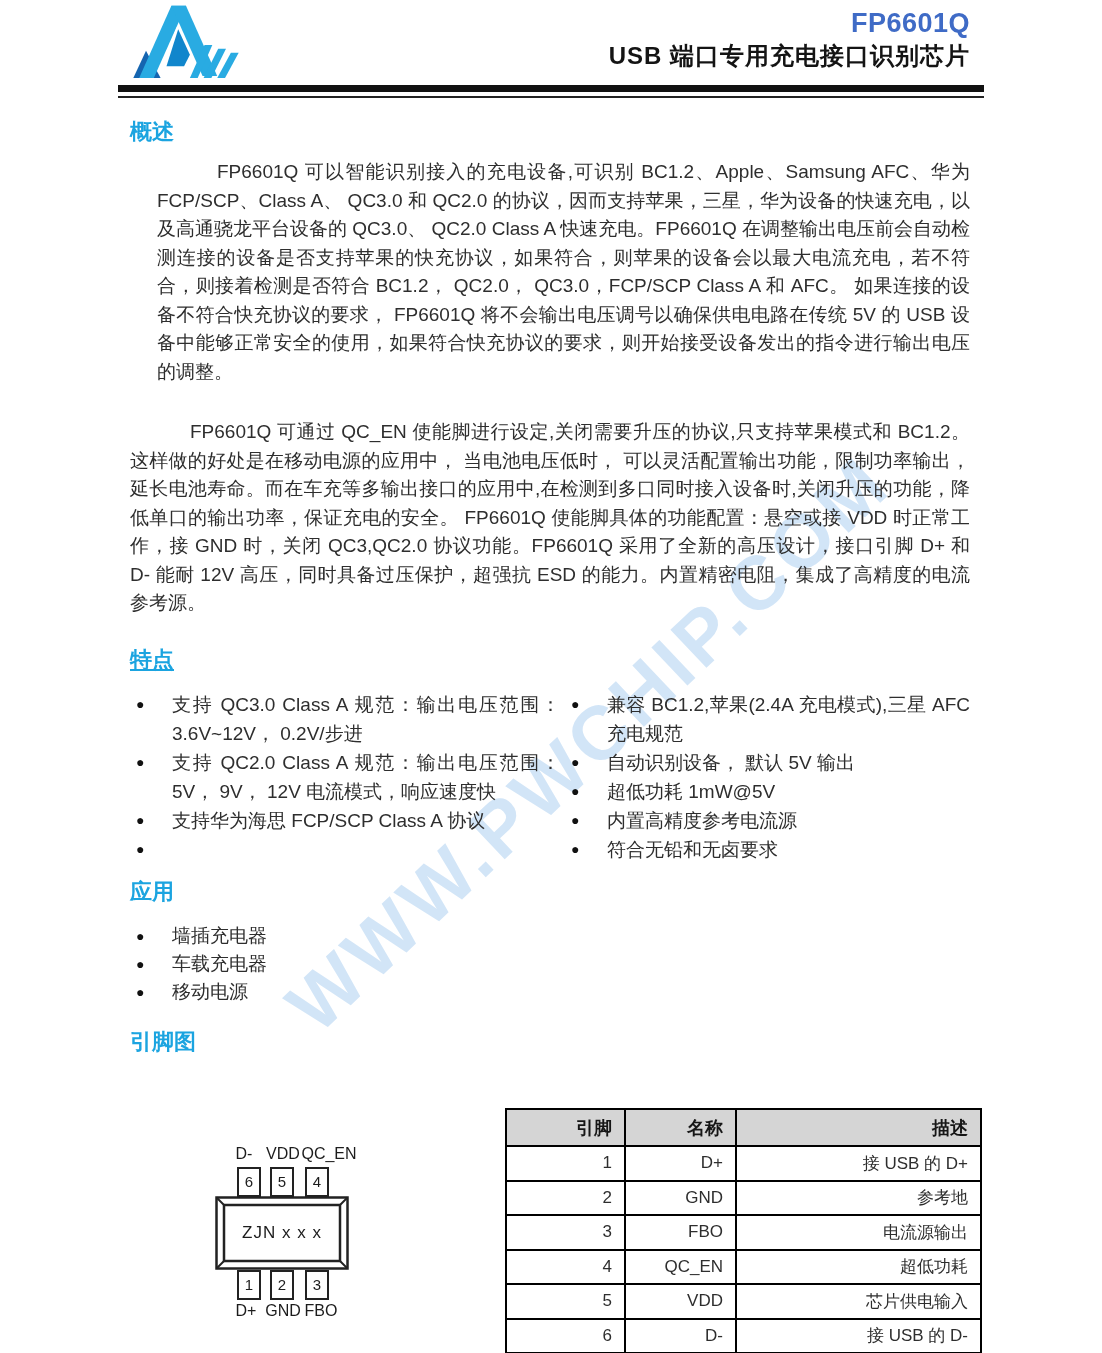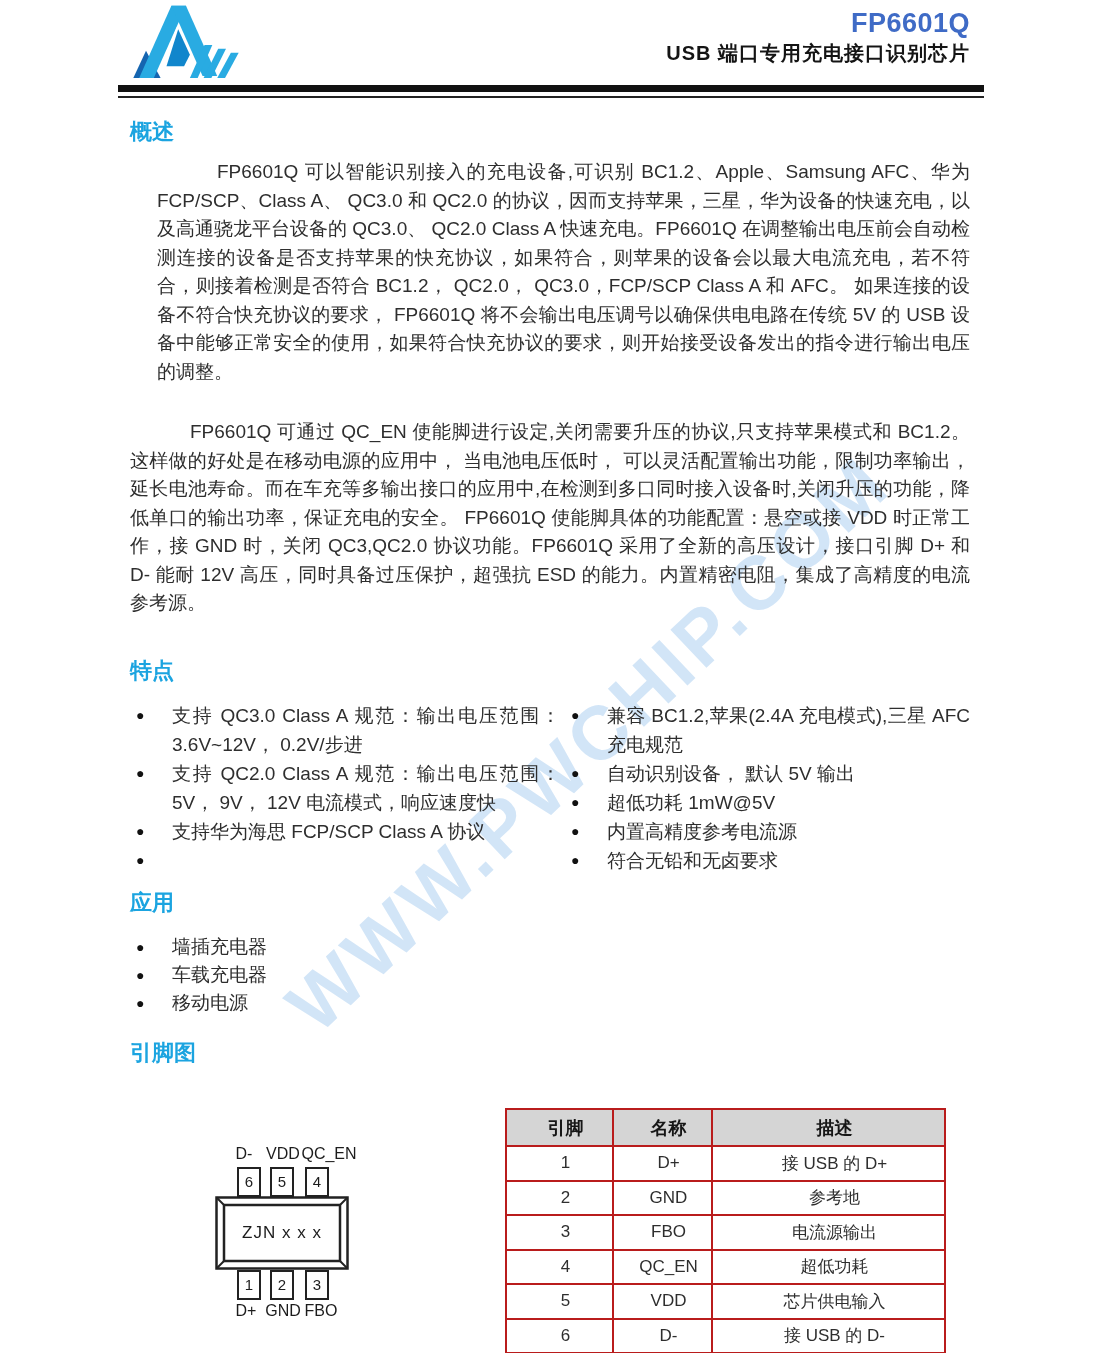--- a/index.html
+++ b/index.html
@@ -30,27 +30,27 @@
   }
   .content{
     position:relative;z-index:1;
     padding:0 132px 0 130px;
   }
   
   .hdr{display:flex;justify-content:space-between;align-items:flex-start;height:80px;}
   .logo{width:112px;height:80px;flex:0 0 auto;}
   .title-block{text-align:right;margin-top:8px;}
   .part-number{font-size:27px;font-weight:600;color:#3f6bc6;letter-spacing:0.5px;line-height:30px;}
-  .doc-subtitle{font-size:20px;font-weight:700;color:#141414;letter-spacing:1px;margin-top:2px;}
+  .doc-subtitle{font-size:24px;font-weight:700;color:#141414;letter-spacing:1px;margin-top:2px;}
   .rule-thick{height:7px;background:#111;margin:5px -14px 0 -12px;}
   .rule-thin{height:2px;background:#222;margin:4px -14px 0 -12px;}
   
   h2{font-size:22px;font-weight:700;color:#1ba4e0;margin:0;line-height:28px;}
   .h-overview{margin-top:20px;}
-  .h-features{margin-top:39px;}
+  .h-features{margin-top:28px;text-decoration:underline;}
   .h-apps{margin-top:14px;}
   .h-pins{margin-top:22px;}
   .para{
     margin:0;
     font-size:19px;line-height:28.5px;
     text-align:justify;
     text-indent:60px;
     color:#2e2e2e;
   }
   .para.p1{margin-top:12px;margin-left:27px;}
@@ -93,23 +93,23 @@
     font-size:17px;letter-spacing:1px;color:#1c1c1c;
   }
   
   table.pintab{
     position:absolute;left:505px;top:3px;
     border-collapse:collapse;
     font-size:17px;color:#2e2e2e;
     table-layout:fixed;
   }
   table.pintab th,table.pintab td{
-    border:2px solid #b91c1c;
-    padding:0 0 0 12px;
-    text-align:center;font-weight:400;
+    border:2px solid #000000;
+    padding:0 12px 0 12px;
+    text-align:right;font-weight:400;
     overflow:hidden;white-space:nowrap;
   }
   table.pintab th{
     background:#d5d5d5;
     font-weight:700;font-size:18px;color:#161616;
     height:35px;
   }
   table.pintab td{height:32.5px;}
   .c1{width:93px;} .c2{width:85px;} .c3{width:219px;}
 </style>

